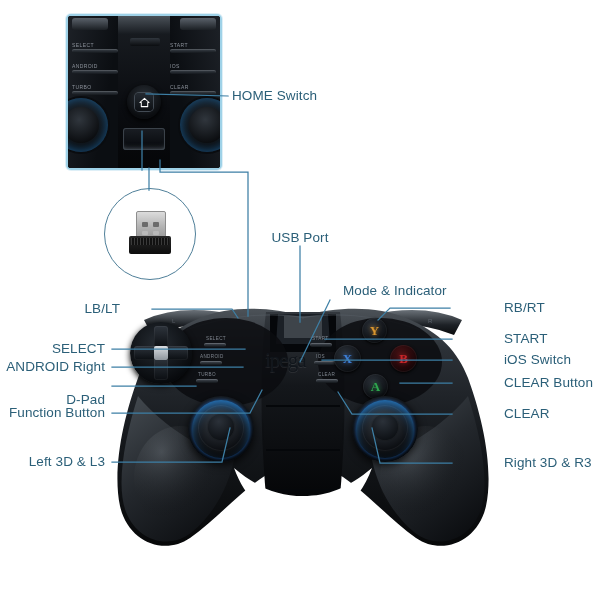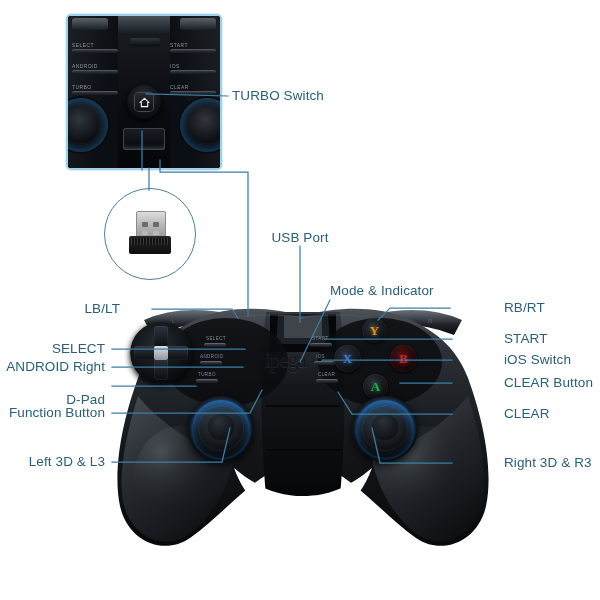--- a/index.html
+++ b/index.html
@@ -338,23 +338,23 @@
       <path d="M452 360 L322 360"></path>
 
       <path d="M452 383 L400 383"></path>
 
       <path d="M452 414 L352 414 L338 392"></path>
 
       <path d="M452 463 L380 463 L372 428"></path>
     </g>
   </svg>
 
-  <div class="lbl l" style="left:232px;top:96px">TURBO Switch</div>
+  <div class="lbl l" style="left:232px;top:96px">HOME Switch</div>
   <div class="lbl c" style="left:300px;top:238px">USB Port</div>
-  <div class="lbl l" style="left:330px;top:291px">Mode &amp; Indicator</div>
+  <div class="lbl l" style="left:343px;top:291px">Mode &amp; Indicator</div>
 
   <div class="lbl r" style="left:120px;top:309px">LB/LT</div>
   <div class="lbl l" style="left:504px;top:308px">RB/RT</div>
   <div class="lbl r" style="left:105px;top:349px">SELECT</div>
   <div class="lbl l" style="left:504px;top:339px">START</div>
   <div class="lbl r" style="left:105px;top:367px">ANDROID Right</div>
   <div class="lbl l" style="left:504px;top:360px">iOS Switch</div>
   <div class="lbl r" style="left:105px;top:400px">D-Pad</div>
   <div class="lbl l" style="left:504px;top:383px">CLEAR Button</div>
   <div class="lbl r" style="left:105px;top:413px">Function Button</div>

